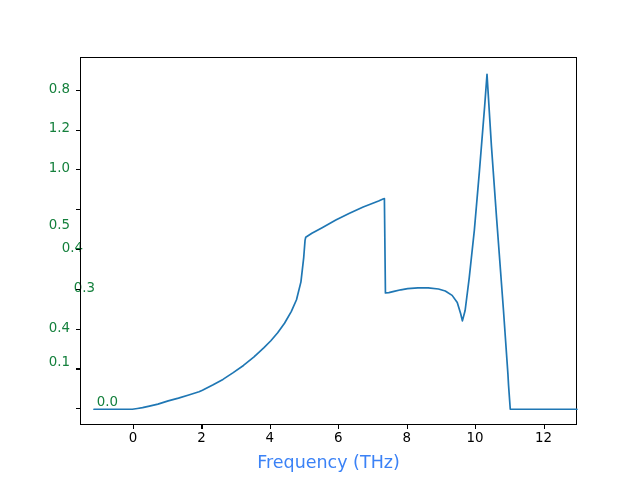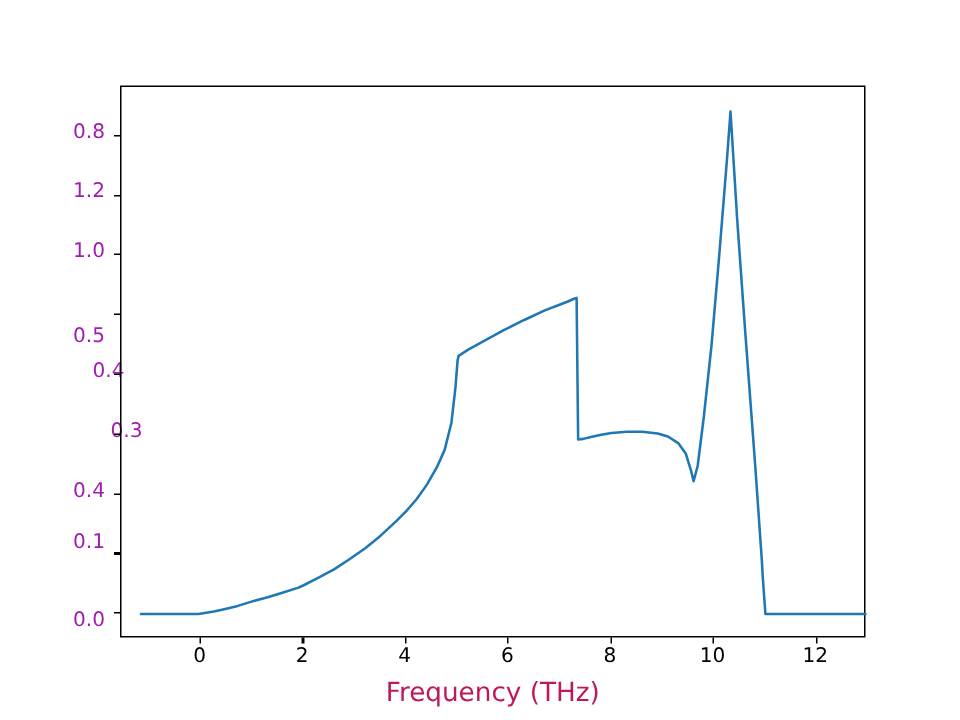--- a/index.html
+++ b/index.html
@@ -11,36 +11,36 @@
 
   
   #axes{
     position:absolute;left:80px;top:57px;width:497px;height:368px;
     border:1.2px solid #000000;box-sizing:border-box;background:transparent;
   }
   #plot-svg{position:absolute;left:0;top:0;width:497px;height:368px;display:block;}
   
   #xlabel{
     position:absolute;left:80px;top:452px;width:497px;
-    text-align:center;font-size:17.5px;color:#be185d;white-space:nowrap;
+    text-align:center;font-size:17.5px;color:#3b82f6;white-space:nowrap;
   }
-  .ytick-wrap{position:absolute;left:0;width:70px;text-align:right;font-size:13.4px;color:#a21caf;}
+  .ytick-wrap{position:absolute;left:0;width:70px;text-align:right;font-size:13.4px;color:#15803d;}
   .ytick-mark{position:absolute;width:3.6px;height:1.2px;background:#000;left:76.4px;}
   .xtick-wrap{position:absolute;width:40px;text-align:center;font-size:13.4px;color:#000;top:430px;}
   .xtick-mark{position:absolute;height:3.6px;width:1.2px;background:#000;top:425px;}
 </style>
 </head>
 <body>
 
 <div id="figure">
 
   <div id="xlabel">Frequency (THz)</div>
 
   <div id="ytick-container">
-      <div class="ytick-wrap" style="top: 406px; padding-right: 7px;">0.0</div>
+      <div class="ytick-wrap" style="top: 394px; padding-right: 7px; padding-left: 48px;">0.0</div>
       <div class="ytick-mark" style="top: 408.3px;"></div>
       <div class="ytick-wrap" style="top: 354px; padding-right: 7px;">0.1</div>
       <div class="ytick-mark" style="top: 368.4px;"></div>
       <div class="ytick-wrap" style="top: 319.619px; padding-right: 7px;">0.4</div>
       <div class="ytick-mark" style="top: 328.6px;"></div>
       <div class="ytick-wrap" style="top: 279.792px; padding-right: 7px; padding-left: 25px;">0.3</div>
       <div class="ytick-mark" style="top: 288.8px;"></div>
       <div class="ytick-wrap" style="top: 239.965px; padding-right: 7px; margin-left: 13px;">0.4</div>
       <div class="ytick-mark" style="top: 249px;"></div>
       <div class="ytick-wrap" style="top: 217px; padding-right: 7px;">0.5</div>

